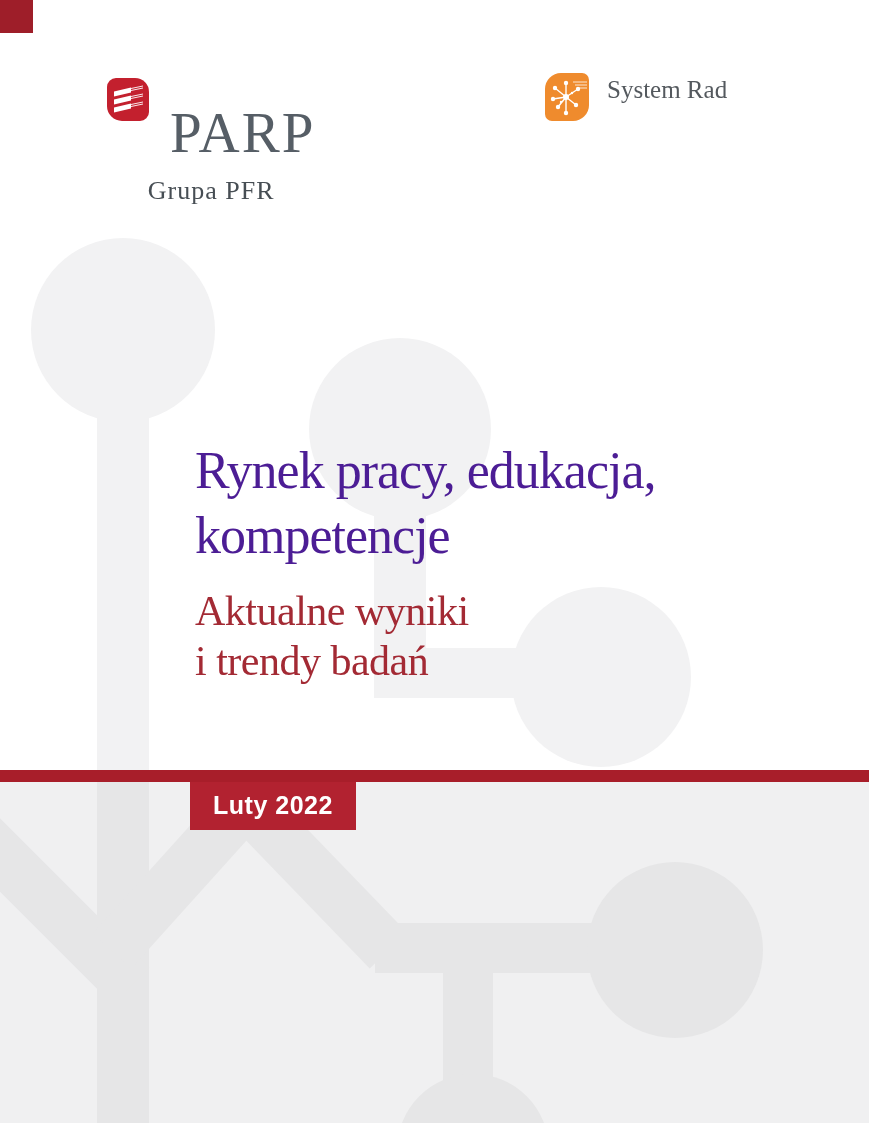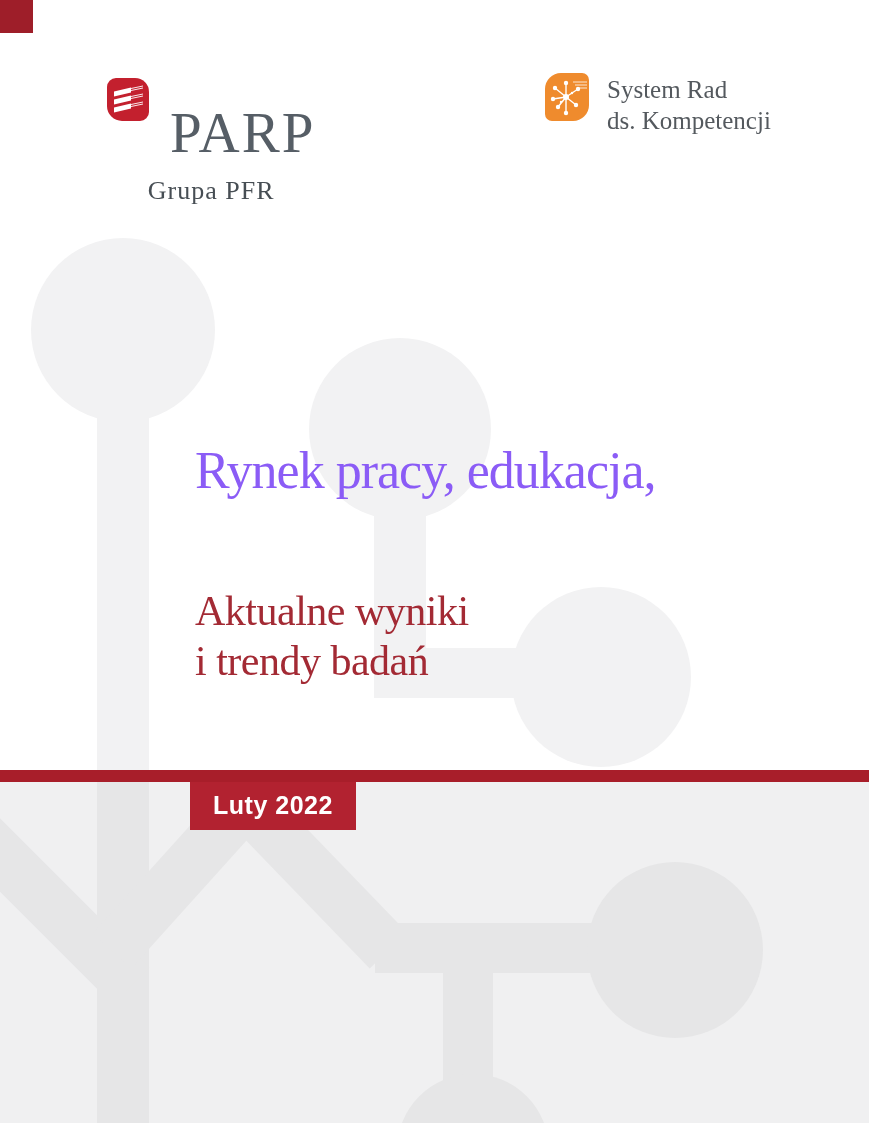--- a/index.html
+++ b/index.html
@@ -41,21 +41,21 @@
   .parp-row { display:flex; align-items:flex-start; }
   .parp-icon { width:42px; height:43px; background:#c3202e; border-radius:9px 14px 9px 15px; margin-top:4px; }
   .parp-word { font-size:57px; line-height:46px; color:#565e66; letter-spacing:2px; margin-left:21px;margin-top:36px; }
   .parp-tagline { font-size:26px; color:#474e54; text-align:center; margin-top:20px; letter-spacing:1px; }
 
   .sysrad-lockup { position:absolute; left:528px; top:73px; z-index:5; display:flex; align-items:flex-start;padding-left:17px; }
   .sysrad-icon { width:44px; height:48px; background:#ef8b2d; border-radius:16px 7px 16px 7px; }
   .sysrad-text { margin-left:18px; font-size:25px; line-height:31px; color:#54595e; margin-top:1px; }
 
   
-  .title-block { position:absolute; left:195px; top:438px; z-index:5; color:#8b5cf6;
+  .title-block { position:absolute; left:195px; top:438px; z-index:5; color:#4c1d95;
                  font-size:52px; line-height:65px; letter-spacing:-1px; font-weight:normal; }
   .subtitle-block { position:absolute; left:195px; top:586px; z-index:5; color:#a32a34;
                     font-size:42px; line-height:50px; letter-spacing:-0.5px; font-weight:normal; }
 
   
   .date-badge { position:absolute; left:190px; top:770px; width:166px; height:60px;
                 background:#b22230; z-index:3; display:flex; align-items:center; justify-content:center;
                 padding-top:10px; }
   .date-badge span { color:#ffffff; font-family:"Liberation Sans", sans-serif; font-weight:bold;
                      font-size:25px; letter-spacing:0.5px; }
@@ -140,26 +140,26 @@
           <circle cx="21" cy="40" r="2.2"></circle>
           <circle cx="31" cy="32" r="2.2"></circle>
           <circle cx="33" cy="16" r="2.2"></circle>
           <circle cx="27" cy="20" r="1.2"></circle>
           <circle cx="16" cy="29" r="1.2"></circle>
         </g>
       </svg>
     </div>
     <div class="sysrad-text">
       <div>System Rad</div>
-      <div>ds. Kompetencji</div>
     </div>
   </div>
 
   <h1 class="title-block">
     <div>Rynek pracy, edukacja,</div>
+    <div>kompetencje</div>
   </h1>
 
   <h2 class="subtitle-block">
     <div>Aktualne wyniki</div>
     <div>i trendy badań</div>
   </h2>
 
   <div class="date-badge">
     <span>Luty 2022</span>
   </div>

